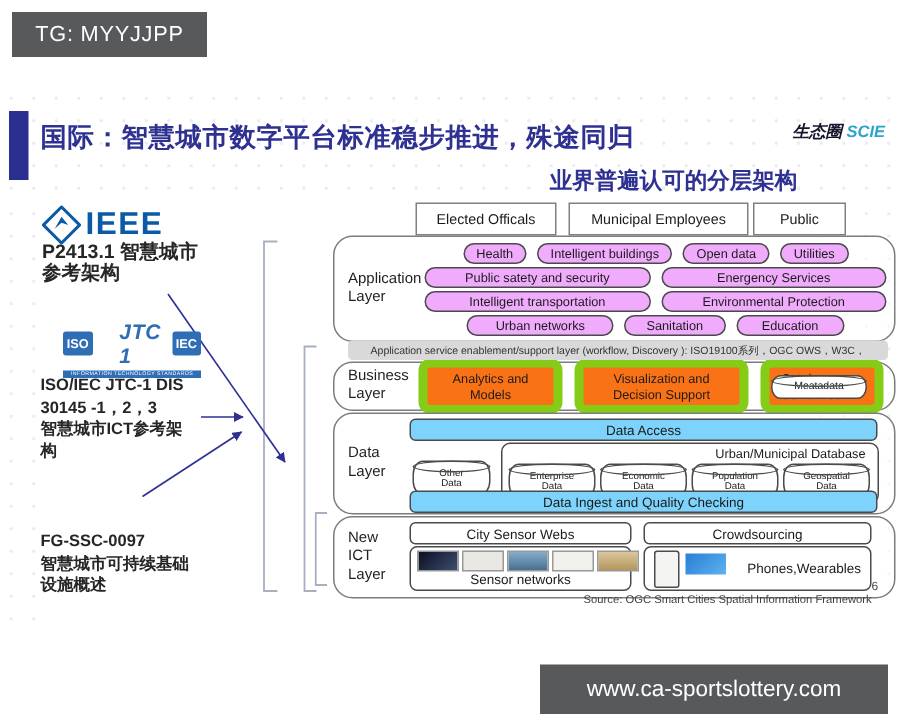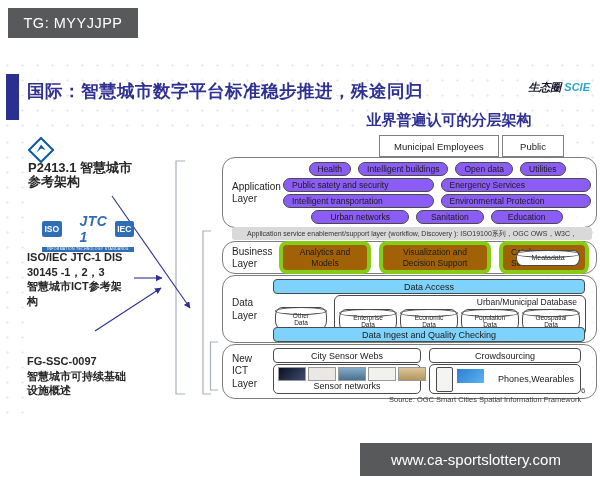--- a/index.html
+++ b/index.html
@@ -31,27 +31,27 @@
   #iso-label{left:27px;top:250px;width:116px;font-size:11px;font-weight:bold;color:#262626;line-height:14.5px;}
   #itu-logo{left:50px;top:310px;}
   #itu-label{left:27px;top:354px;width:116px;font-size:11px;font-weight:bold;color:#262626;line-height:14.5px;}
   
   .layerbox{position:absolute;border:1.4px solid #7d7d7d;border-radius:13px;background:rgba(255,255,255,.55);z-index:2;}
   .layer-label{position:absolute;left:9px;top:50%;transform:translateY(-50%);font-size:10px;color:#1f1f1f;line-height:12.5px;}
   .ubox{position:absolute;height:20px;border:1.4px solid #808080;background:#fff;font-size:9.5px;
         display:flex;align-items:center;justify-content:center;z-index:2;}
   .approws{position:absolute;left:60px;right:5px;top:4px;}
   .approw{display:flex;gap:7px;justify-content:center;margin-bottom:2px;}
-  .abox{border:1px solid #4a4a4a;border-radius:7px;background:#8b5cf6;font-size:8.5px;height:12px;
-        line-height:12px;padding:0 8px;white-space:nowrap;text-align:left;}
+  .abox{border:1px solid #4a4a4a;border-radius:7px;background:#f0abfc;font-size:8.5px;height:12px;
+        line-height:12px;padding:0 8px;white-space:nowrap;text-align:center;}
   .abox.grow{flex:1;}
   #support-bar{left:232px;top:227px;width:360px;height:13px;background:#d9d9d9;border-radius:3px;
                font-size:7px;color:#333;display:flex;align-items:center;justify-content:center;z-index:3;white-space:nowrap;}
   .bizrow{position:absolute;left:56px;right:7px;top:3px;bottom:3px;display:flex;gap:8px;align-items:center;}
-  .bbox{border:4px solid #84cc16;border-radius:8px;background:#a16207;font-size:8.5px;line-height:10.5px;
+  .bbox{border:6px solid #84cc16;border-radius:8px;background:#f97316;font-size:8.5px;line-height:10.5px;
         height:25px;display:flex;align-items:center;justify-content:center;text-align:center;}
   #biz1{width:84px;} #biz2{width:104px;} #biz3{flex:1;justify-content:flex-start;padding-left:8px;position:relative;text-align:left;}
   .cyl{position:relative;background:#fff;border:1px solid #4a4a4a;border-radius:7px/9px;
        display:flex;flex-direction:column;align-items:center;justify-content:center;text-align:center;}
   .cyl::before{content:"";position:absolute;top:-1px;left:-1px;right:-1px;height:6px;
        border:1px solid #4a4a4a;border-radius:50%;}
   #meta-cyl{position:absolute;right:5px;top:5px;width:62px;height:14px;font-size:7px;}
   .dbar{position:absolute;background:#7dd3fc;border:1px solid #4a4a4a;border-radius:4px;height:13px;
         display:flex;align-items:center;justify-content:center;font-size:9px;z-index:3;}
   #urban-box{position:absolute;left:111px;top:19px;width:250px;height:39px;border:1px solid #4a4a4a;
@@ -92,20 +92,21 @@
   <div class="z" id="brand">
     <span class="cn">生态圈</span><span class="en">SCIE</span>
   </div>
   <div class="z" id="subtitle">业界普遍认可的分层架构</div>
 
   <div class="z" id="ieee-logo">
     <svg width="26" height="26" viewBox="0 0 26 26">
       <rect x="4.5" y="4.5" width="17" height="17" transform="rotate(45 13 13)" fill="#ffffff" stroke="#0a5aa6" stroke-width="2"></rect>
       <path d="M13 7.5 L17.5 13 L13 11.5 L8.5 15.5 Z" fill="#0a5aa6"></path>
     </svg>
+    <span id="ieee-word">IEEE</span>
   </div>
   <div class="z pre" id="ieee-label">P2413.1 智慧城市
 参考架构</div>
 
   <div class="z" id="iso-logo">
     <div class="iso-row">
       <span class="iso-badge">ISO</span>
       <span class="jtc">JTC 1</span>
       <span class="iso-badge">IEC</span>
     </div>
@@ -127,20 +128,21 @@
       </marker>
     </defs>
     <path d="M185,161 H176 V394 H185" fill="none" stroke="#a7afc2" stroke-width="1.2"></path>
     <path d="M211,231 H203 V394 H211" fill="none" stroke="#a7afc2" stroke-width="1.2"></path>
     <path d="M218,342 H210.5 V390 H218" fill="none" stroke="#a7afc2" stroke-width="1.2"></path>
     <line x1="112" y1="196" x2="190" y2="308" stroke="#2e3192" stroke-width="1.1" marker-end="url(#ah)"></line>
     <line x1="134" y1="278" x2="162" y2="278" stroke="#2e3192" stroke-width="1.1" marker-end="url(#ah)"></line>
     <line x1="95" y1="331" x2="161" y2="288" stroke="#2e3192" stroke-width="1.1" marker-end="url(#ah)"></line>
   </svg>
 
+  <div class="ubox" style="left:277px;top:135px;width:92px;">Elected Officals</div>
   <div class="ubox" style="left:379px;top:135px;width:118px;">Municipal Employees</div>
   <div class="ubox" style="left:502px;top:135px;width:60px;">Public</div>
 
   <div class="layerbox" style="left:222px;top:157px;width:373px;height:69px;">
     <div class="layer-label pre">Application
 Layer</div>
     <div class="approws">
       <div class="approw">
         <span class="abox">Health</span>
         <span class="abox">Intelligent buildings</span>

